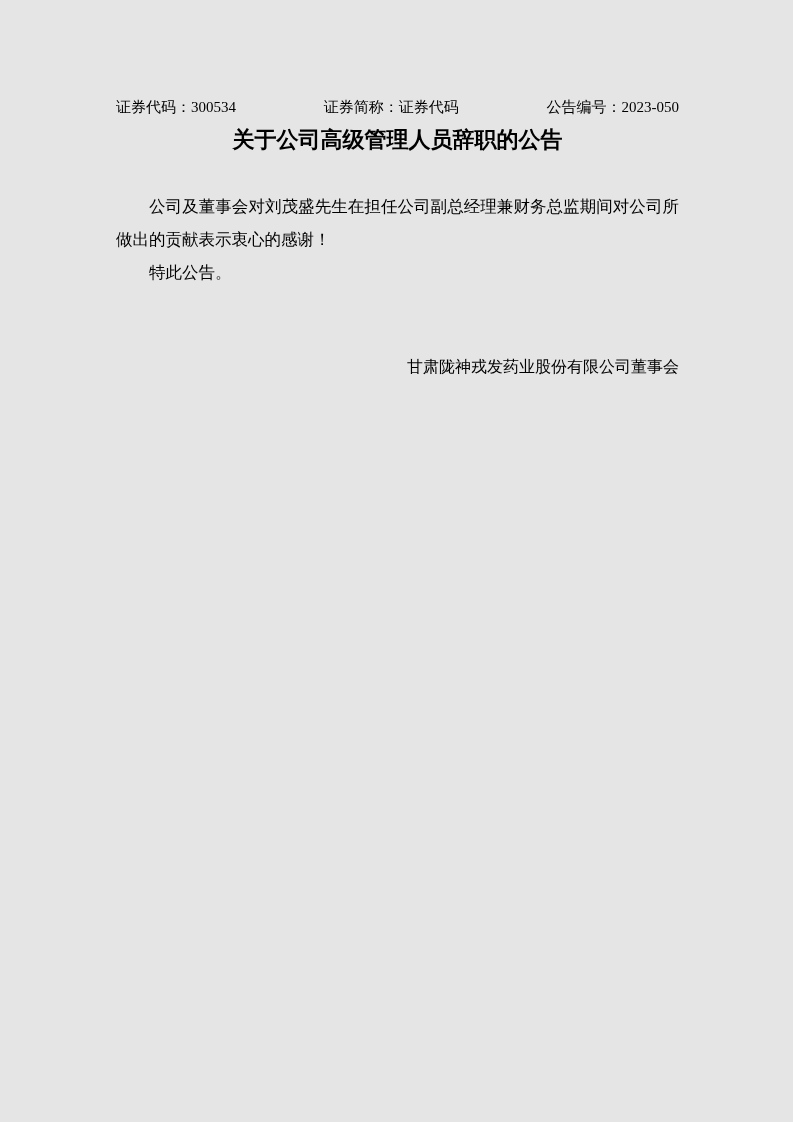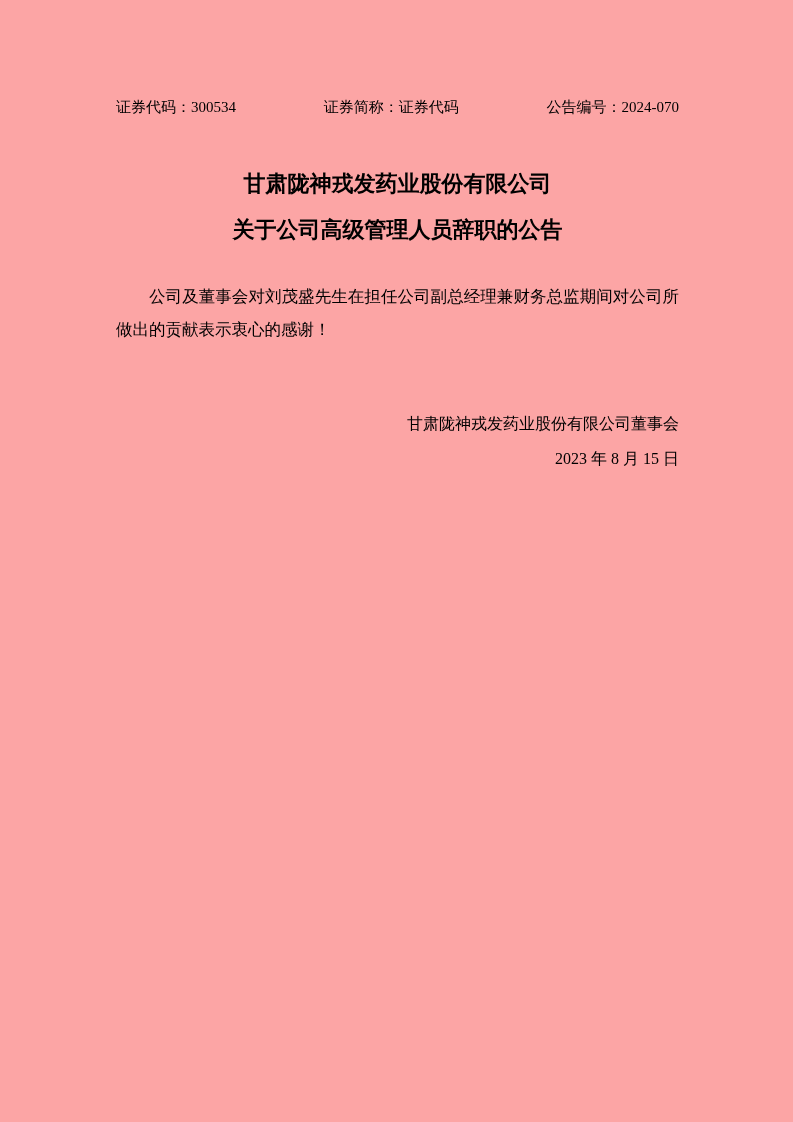--- a/index.html
+++ b/index.html
@@ -5,21 +5,21 @@
   * { margin: 0; padding: 0; box-sizing: border-box; }
   html, body { background: #ffffff; }
   body {
     font-family: "Liberation Serif", "DejaVu Serif", serif;
     color: #000000;
   }
   .page {
     position: relative;
     width: 793px;
     height: 1122px;
-    background: #fca5a5;
+    background: #e5e5e5;
     padding: 97px 114px 0 116px;
     overflow: hidden;
   }
   .doc-header {
     display: flex;
     justify-content: space-between;
     align-items: baseline;
     font-size: 15px;
     line-height: 20px;
     white-space: nowrap;
@@ -61,29 +61,28 @@
   .signature .sig-date { margin-top: 0; }
 </style>
 </head>
 <body>
 
 <div class="page">
 
   <div class="doc-header">
     <span>证券代码：300534</span>
     <span>证券简称：证券代码</span>
-    <span>公告编号：2024-070</span>
+    <span>公告编号：2023-050</span>
   </div>
 
-  <div class="doc-title">甘肃陇神戎发药业股份有限公司</div>
   <div class="doc-subtitle">关于公司高级管理人员辞职的公告</div>
 
 
   <div class="body-text">
     <p>公司及董事会对刘茂盛先生在担任公司副总经理兼财务总监期间对公司所做出的贡献表示衷心的感谢！</p>
+    <p>特此公告。</p>
   </div>
 
   <div class="signature">
     <div class="sig-company">甘肃陇神戎发药业股份有限公司董事会</div>
-    <div class="sig-date">2023 年 8 月 15 日</div>
   </div>
 
 </div>
 
 </body></html>

